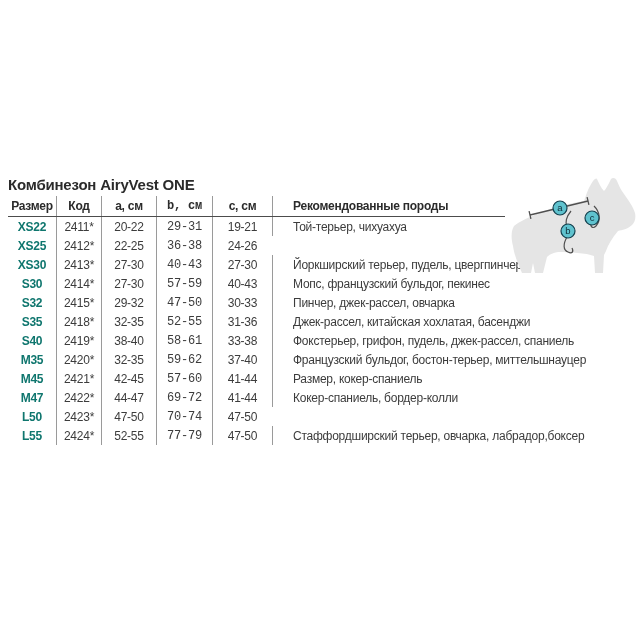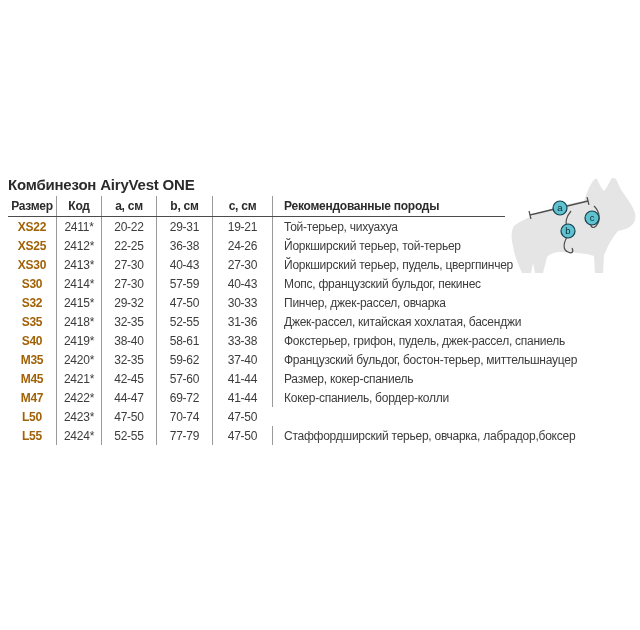--- a/index.html
+++ b/index.html
@@ -14,26 +14,26 @@
   }
   .tbl{position:absolute;left:8px;top:196px;font-size:12px;letter-spacing:-0.25px;}
   .trow{display:flex;height:19px;align-items:center;}
   .trow.thead{height:20px;border-bottom:1.5px solid #4c4c4c;width:497px;font-weight:700;color:#2b2b2b;}
   .cell{
     flex:none;height:100%;display:flex;align-items:center;justify-content:center;
     border-left:1px solid #9a9a9a;box-sizing:border-box;color:#3c3c3c;
   }
   .trow .cell:first-child{border-left:none;}
   .thead .cell{color:#2b2b2b;}
-  .c0{width:48px;font-weight:700;color:#a16207;}
+  .c0{width:48px;font-weight:700;color:#0f766e;}
   .c1{width:45px;}
   .c2{width:55px;}
-  .c3{width:56px;}
+  .c3{width:56px;font-family:Liberation Mono, monospace;}
   .c4{width:60px;}
-  .c5{width:225px;justify-content:flex-start;padding-left:11px;white-space:nowrap;overflow:visible;}
+  .c5{width:225px;justify-content:flex-start;padding-left:20px;white-space:nowrap;overflow:visible;}
   .thead .c5{font-weight:700;}
   .diagram{position:absolute;left:500px;top:160px;width:140px;height:120px;}
 </style>
 </head>
 <body>
 
 <div class="page">
 
   <div class="title">Комбинезон AiryVest ONE</div>
 
@@ -54,21 +54,20 @@
           <div class="cell c3">29-31</div>
           <div class="cell c4">19-21</div>
           <div class="cell c5">Той-терьер, чихуахуа</div>
         </div>
         <div class="trow">
           <div class="cell c0">XS25</div>
           <div class="cell c1">2412*</div>
           <div class="cell c2">22-25</div>
           <div class="cell c3">36-38</div>
           <div class="cell c4">24-26</div>
-          <div class="cell c5">Йоркширский терьер, той-терьер</div>
         </div>
         <div class="trow">
           <div class="cell c0">XS30</div>
           <div class="cell c1">2413*</div>
           <div class="cell c2">27-30</div>
           <div class="cell c3">40-43</div>
           <div class="cell c4">27-30</div>
           <div class="cell c5">Йоркширский терьер, пудель, цвергпинчер</div>
         </div>
         <div class="trow">

